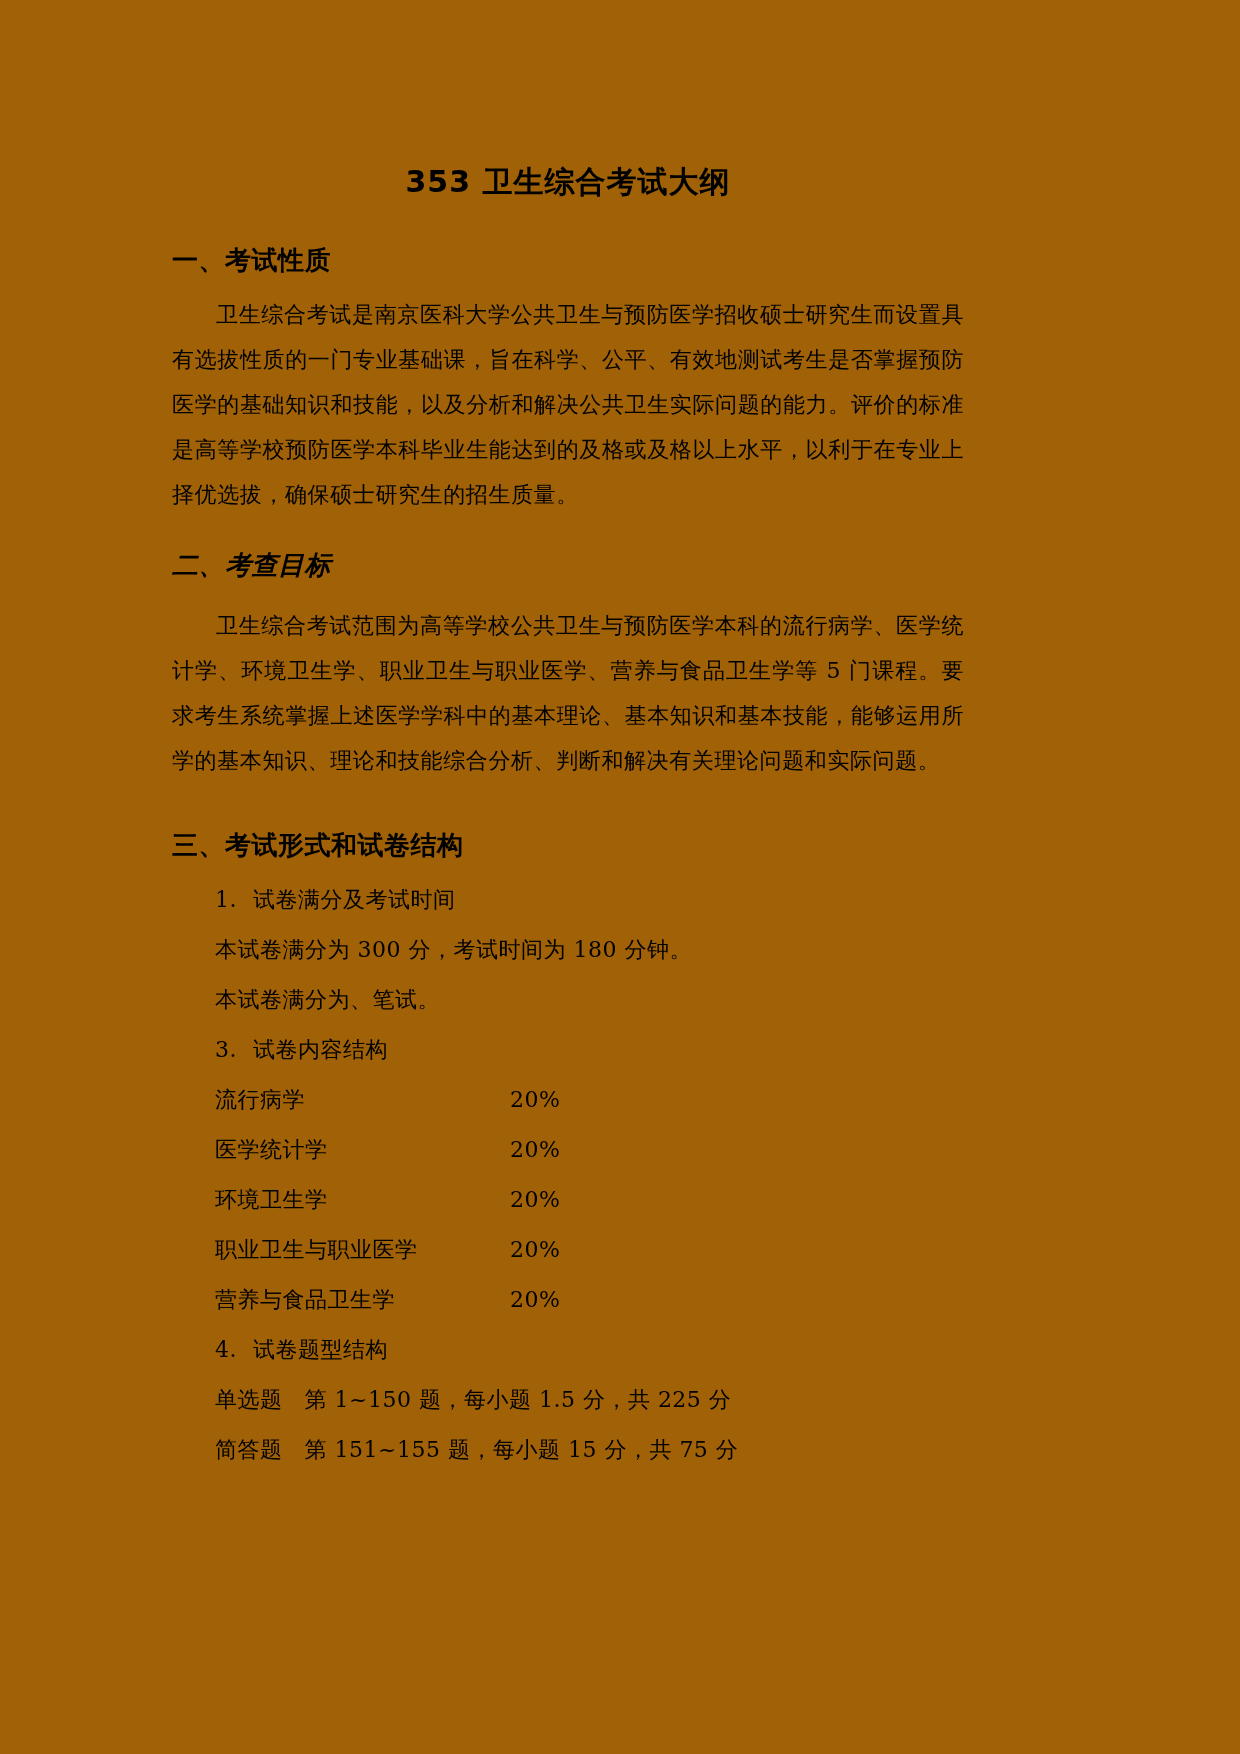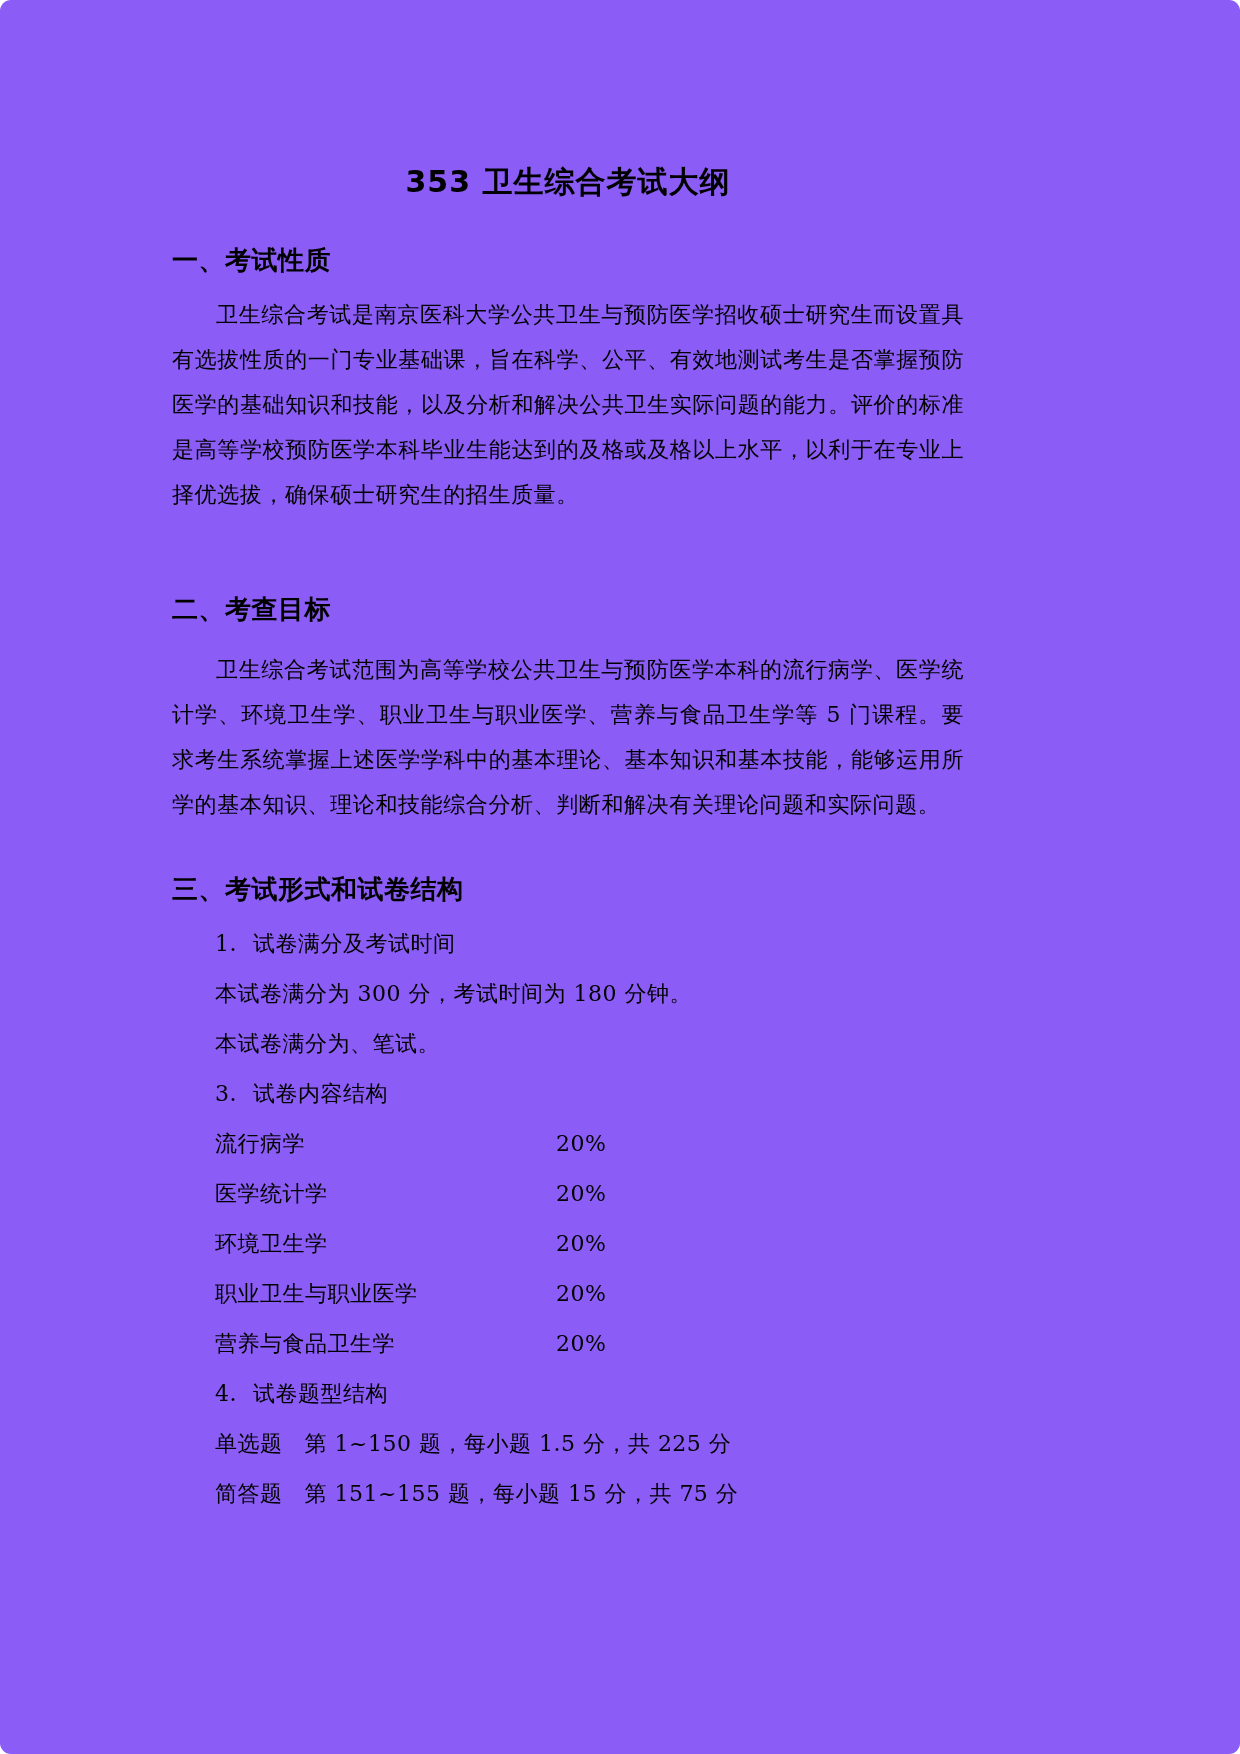--- a/index.html
+++ b/index.html
@@ -7,23 +7,22 @@
     width: 1240px;
     height: 1754px;
     background: #ffffff;
     color: #000000;
     font-family: "DejaVu Serif", serif;
   }
   .page {
     position: relative;
     width: 1240px;
     height: 1754px;
-    background: #8b5cf6;
+    background: #a16207;
     overflow: hidden;
-    border-radius: 11px;
   }
   .content {
     position: absolute;
     left: 172px;
     top: 160px;
     width: 792px;
   }
   .doc-title {
     margin: 0;
     text-align: center;
@@ -35,21 +34,21 @@
   }
   .sec-heading {
     margin: 0;
     font-family: "DejaVu Sans", sans-serif;
     font-weight: bold;
     font-size: 26px;
     line-height: 40px;
     letter-spacing: 0.5px;
   }
   .h1 { margin-top: 36px; }
-  .h2 { margin-top: 72px; }
+  .h2 { margin-top: 28px; font-style: italic; }
   .h3 { margin-top: 42px; }
   .para {
     margin: 0;
     font-size: 22px;
     line-height: 45px;
     text-align: justify;
     text-indent: 2em;
     letter-spacing: 0.6px;
   }
   .p1 { margin-top: 12px; }
@@ -66,21 +65,21 @@
   }
   .item-no {
     display: inline-block;
     margin-right: 16px;
   }
   .subject-row { display: flex; align-items: flex-end; }
   .subject-cell {
     display: inline-block;
     width: 295px;
   }
-  .percent-cell { display: inline-block; margin-left: 46px; }
+  .percent-cell { display: inline-block; }
   .qtype-label {
     display: inline-block;
     margin-right: 22px;
   }
 </style>
 </head>
 <body>
 
 <div class="page">
   <div class="content">

